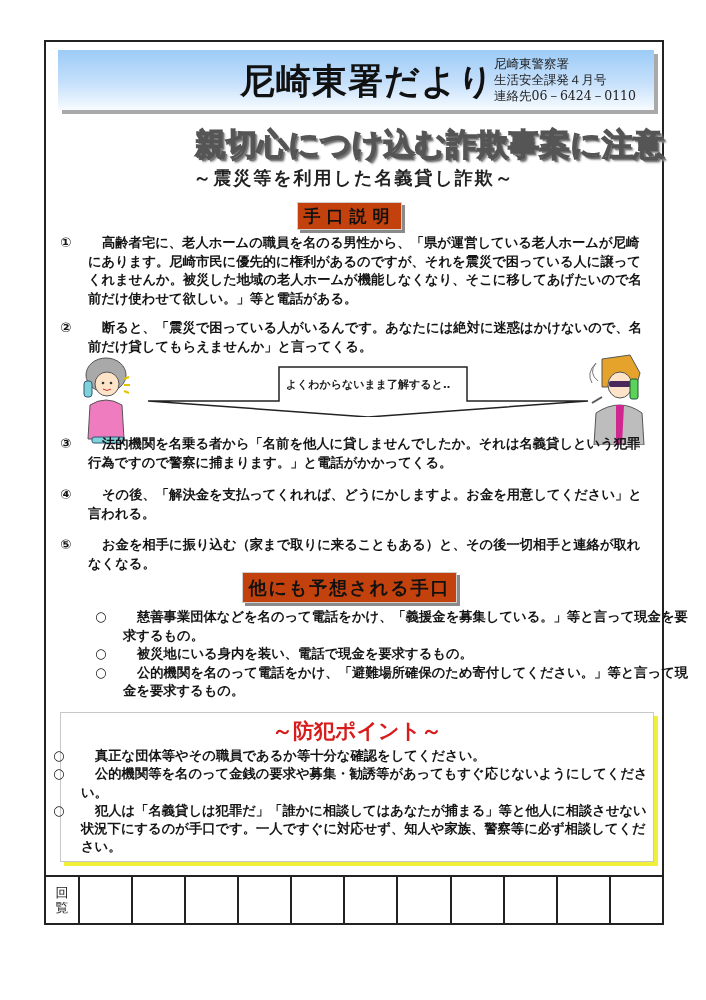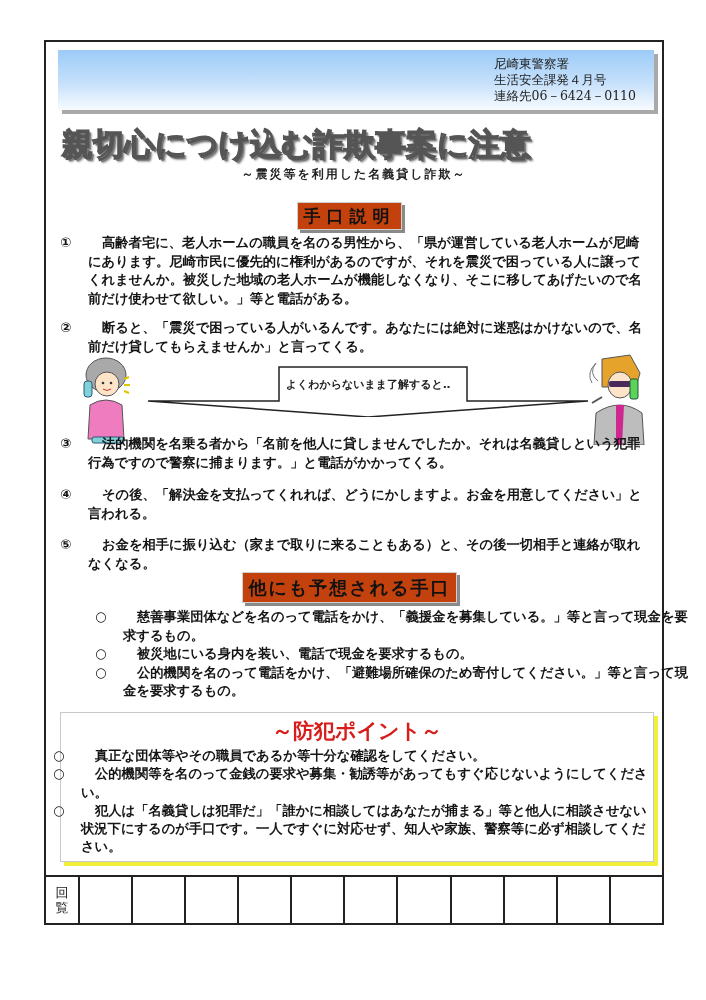--- a/index.html
+++ b/index.html
@@ -11,26 +11,26 @@
   
   .banner { position: absolute; left: 12px; top: 8px; width: 596px; height: 60px;
             background: linear-gradient(180deg, #9ccbf7 0%, #c6e0fb 55%, #f7fbff 100%);
             box-shadow: 4px 4px 0 #a9a9a9; }
   .banner-title { position: absolute; left: 182px; top: 8px; font-size: 35px; font-weight: bold;
                   letter-spacing: 1px; color: #111; white-space: nowrap; }
   .banner-info { position: absolute; left: 436px; top: 6px; font-family: "DejaVu Serif", "Liberation Serif", serif;
                  font-size: 12.5px; line-height: 16px; color: #222; white-space: nowrap; }
 
   
-  .main-title { position: absolute; left: 16px; width: 616px; top: 82px; text-align: left;
+  .main-title { position: absolute; left: 2px; width: 616px; top: 82px; text-align: right;
                 font-size: 31px; font-weight: bold; color: #ddd; letter-spacing: 0px;
                 -webkit-text-stroke: 1.4px #555;
                 text-shadow: 2px 2px 0 #777, 3px 3px 2px #999; white-space: nowrap; }
   .subtitle { position: absolute; left: 0; width: 616px; top: 124px; text-align: center;
-              font-size: 12px; font-weight: bold; letter-spacing: 2px; color: #222; }
+              font-size: 18px; font-weight: bold; letter-spacing: 2px; color: #222; }
 
   .section-tag { position: absolute; background: #c2410c; border: 1px solid #cfcfcf;
                  box-shadow: 3px 3px 0 #8a8a8a; font-weight: bold; color: #111;
                  text-align: center; white-space: nowrap; }
   .tag1 { left: 251px; top: 160px; width: 103px; height: 26px; line-height: 26px; font-size: 17px; letter-spacing: 6px; }
   .tag2 { left: 196px; top: 530px; width: 213px; height: 29px; line-height: 29px; font-size: 18px; letter-spacing: 2px; }
 
   .para { position: absolute; left: 12px; width: 594px; font-size: 13.3px; font-weight: bold;
           line-height: 18.6px; color: #151515; }
   .para .num { display: inline-block; width: 28px; }
@@ -58,20 +58,21 @@
           border-collapse: collapse; table-layout: fixed; }
   .circ td { border: 2px solid #222; height: 46px; padding: 0; }
   .circ td.label { width: 32px; text-align: center; font-size: 13px; line-height: 15px; color: #222; }
 </style>
 </head>
 <body>
 
 <div class="page">
 
   <div class="banner">
+    <div class="banner-title">尼崎東署だより</div>
     <div class="banner-info">
       <div>尼崎東警察署</div>
       <div>生活安全課発４月号</div>
       <div>連絡先06－6424－0110</div>
     </div>
   </div>
 
   <div class="main-title">親切心につけ込む詐欺事案に注意</div>
   <div class="subtitle">～震災等を利用した名義貸し詐欺～</div>
 

